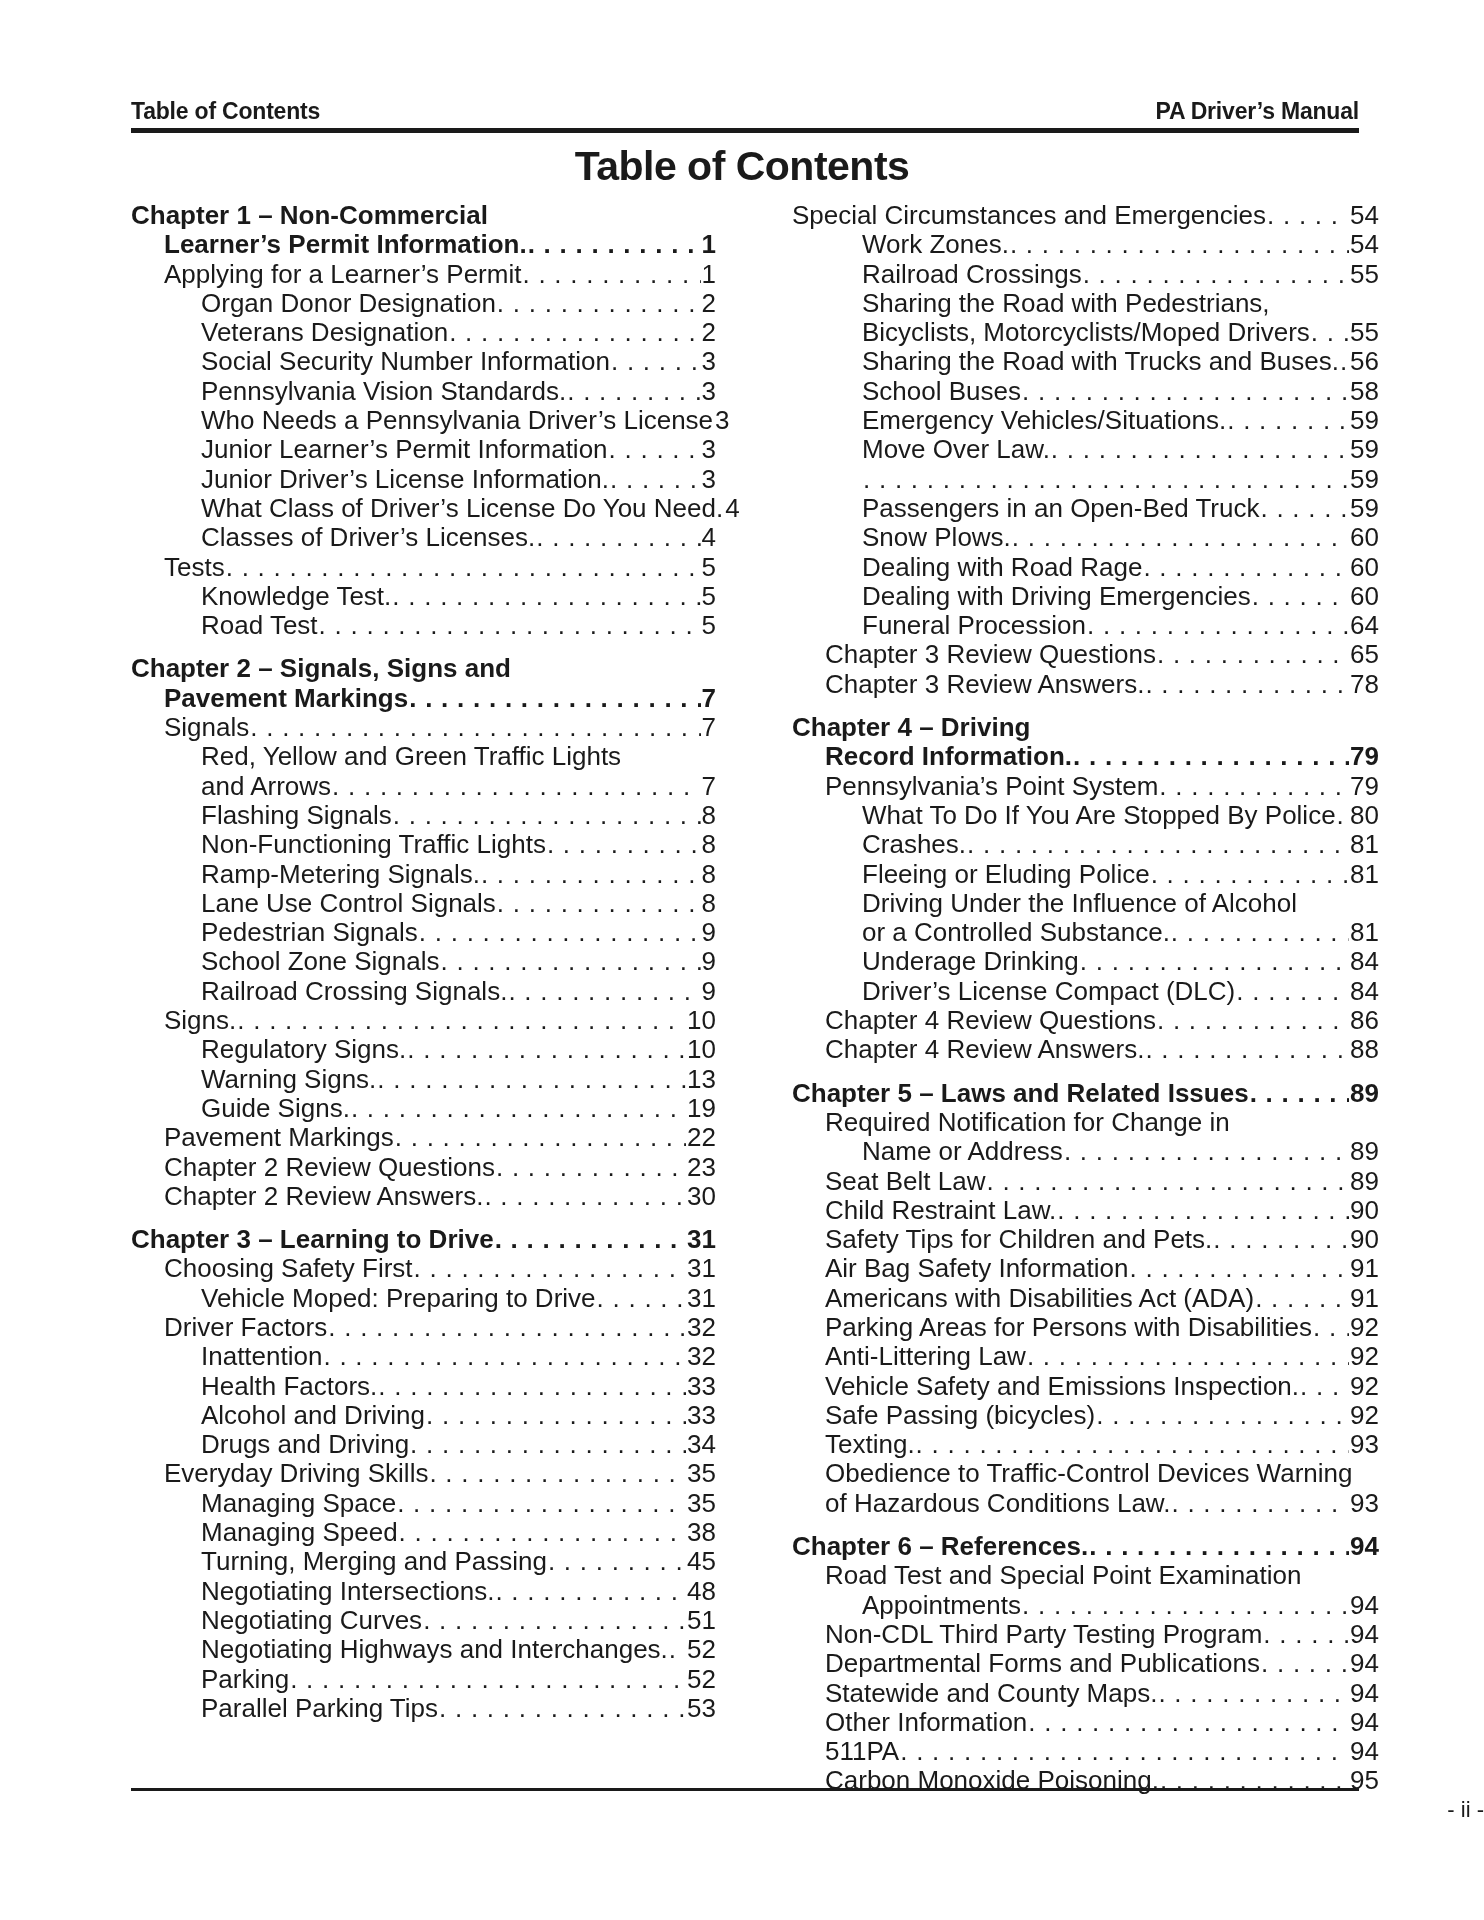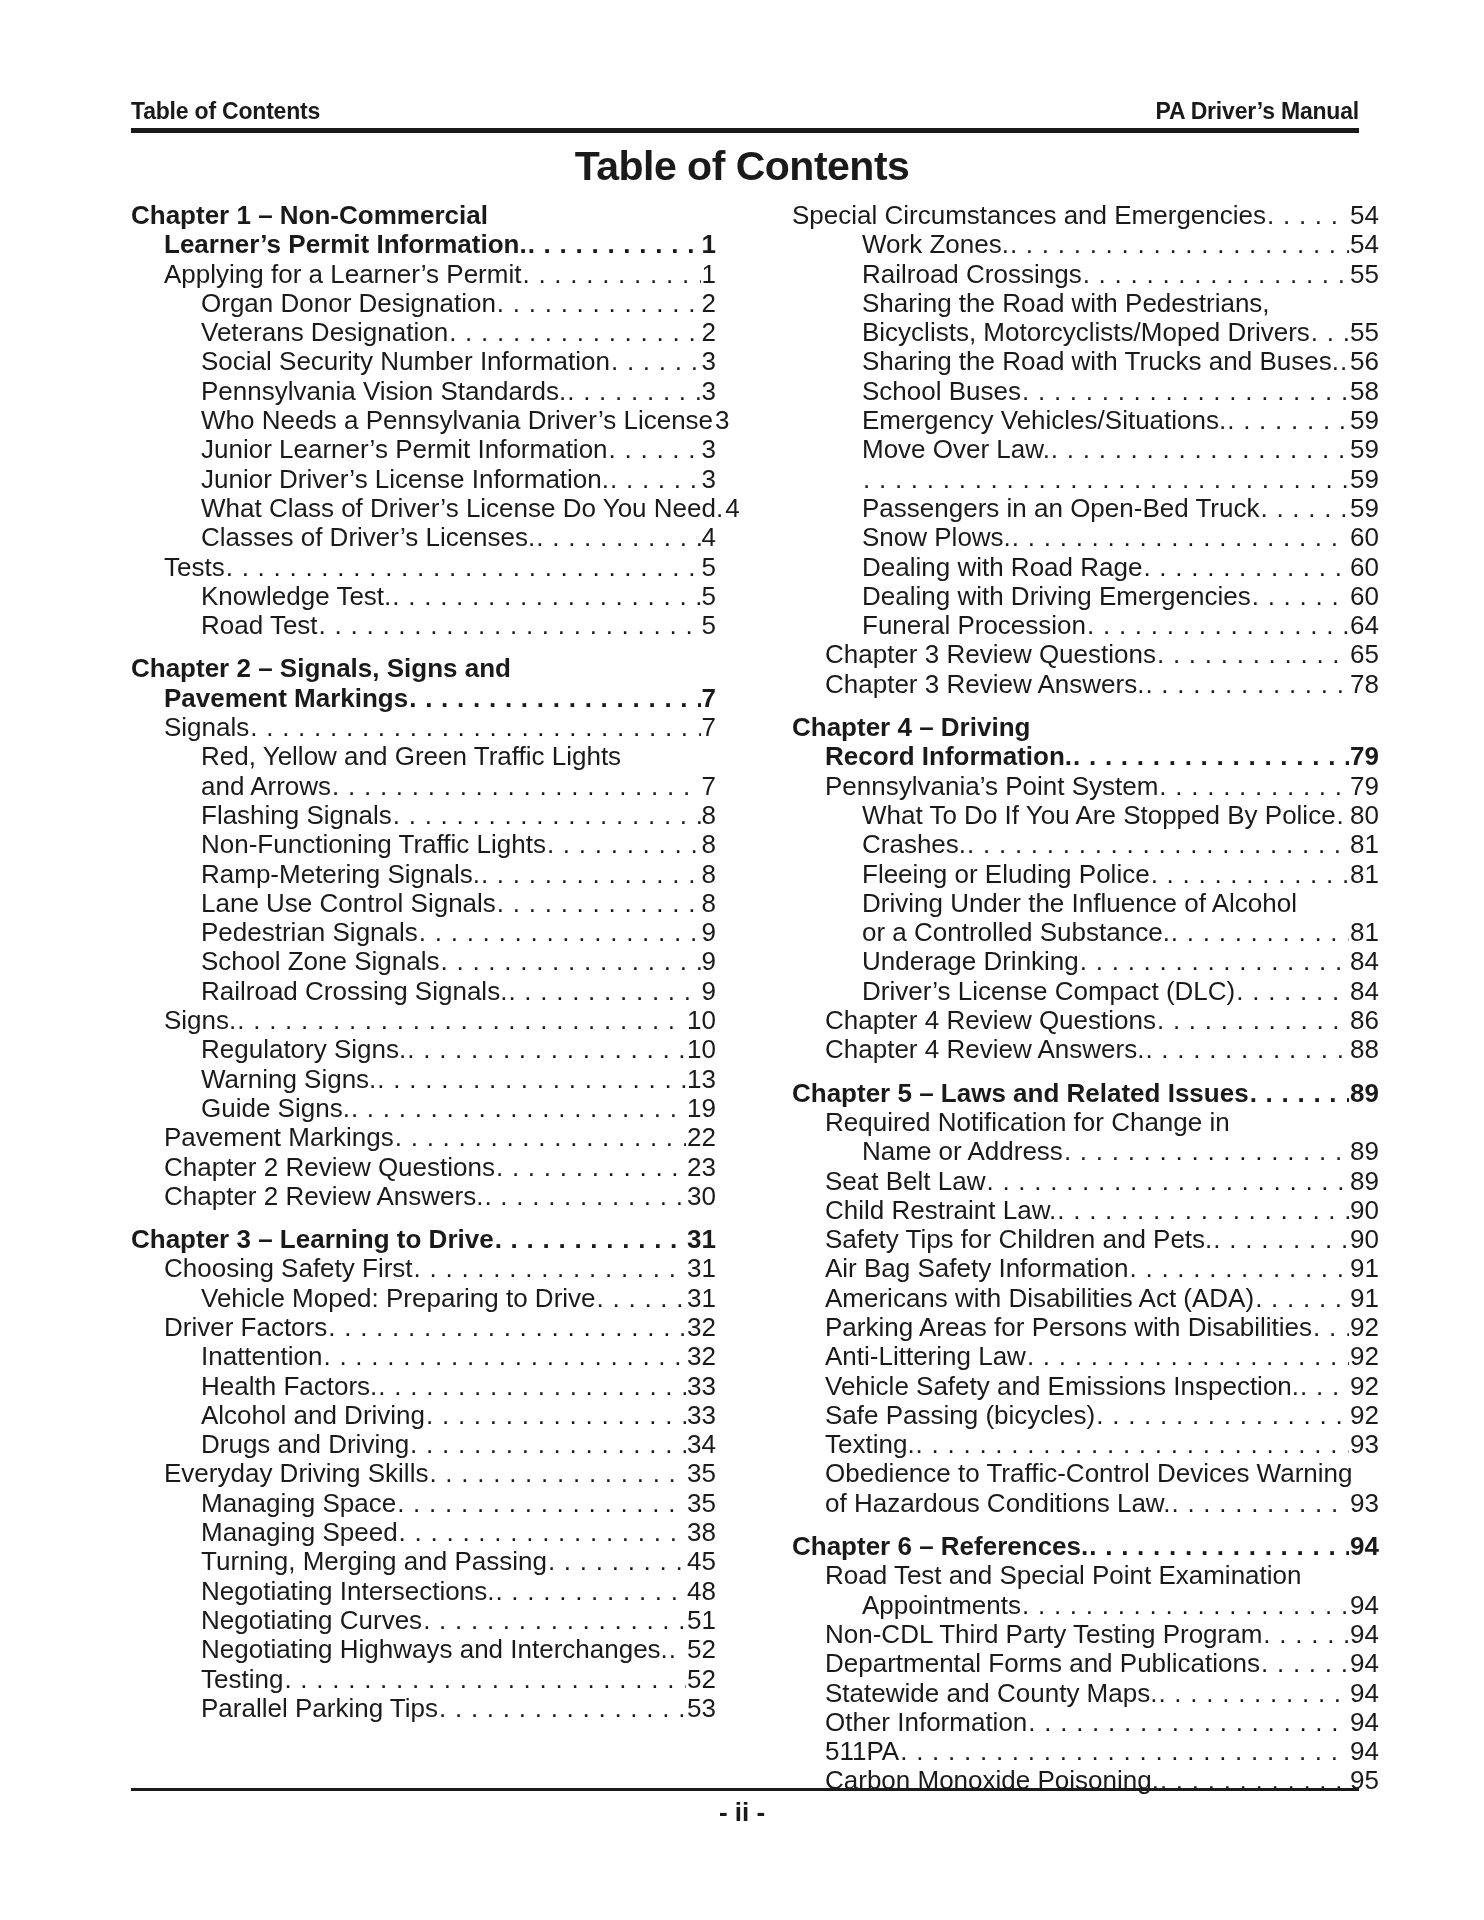--- a/index.html
+++ b/index.html
@@ -14,21 +14,21 @@
   .row .t { flex:0 0 auto; }
   .row .d { flex:1 1 auto; overflow:hidden; margin:0 1px; letter-spacing:3.6px; }
   .row .d::before { content:". . . . . . . . . . . . . . . . . . . . . . . . . . . . . . . . . . . . . . . . . . . . . . . . . . . . . . . . . . . . . . . . ."; letter-spacing:0; word-spacing:1.5px; }
   .row .p { flex:0 0 auto; text-align:right; }
   .lvl0 { padding-left:0; }
   .lvl1 { padding-left:33px; }
   .lvl2 { padding-left:70px; }
   .bold { font-weight:bold; }
   .gap { margin-top:14px; }
   .foot-rule { position:absolute; left:131px; right:125px; top:1788px; height:3px; background:#1a1a1a; }
-  .folio { position:absolute; left:0; right:0; top:1797px; text-align:center; font-weight:bold; font-size:26px; }
+  .folio { position:absolute; left:0; right:0; top:1797px; text-align:right; font-weight:normal; font-size:22px; }
 </style>
 </head>
 <body>
 
 <div class="running-head">
   <span>Table of Contents</span>
   <span>PA Driver’s Manual</span>
 </div>
 <div class="head-rule"></div>
 
@@ -268,21 +268,21 @@
       <span class="t">Negotiating Curves</span>
       <span class="d"></span>
       <span class="p">51</span>
     </div>
     <div class="row lvl2">
       <span class="t">Negotiating Highways and Interchanges.</span>
       <span class="d"></span>
       <span class="p">52</span>
     </div>
     <div class="row lvl2">
-      <span class="t">Testing</span>
+      <span class="t">Parking</span>
       <span class="d"></span>
       <span class="p">52</span>
     </div>
     <div class="row lvl2">
       <span class="t">Parallel Parking Tips</span>
       <span class="d"></span>
       <span class="p">53</span>
     </div>
   </div>
 <div class="col col-right" id="col-right">

